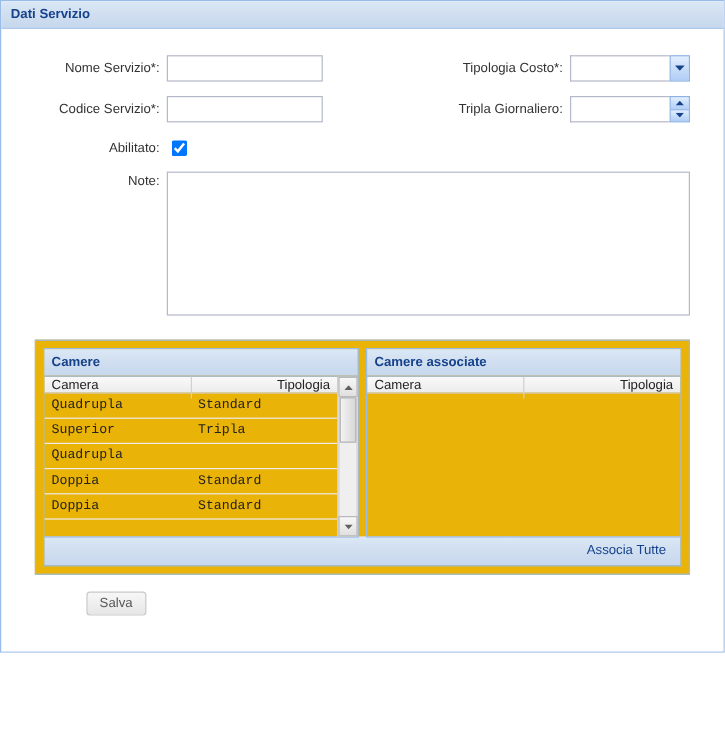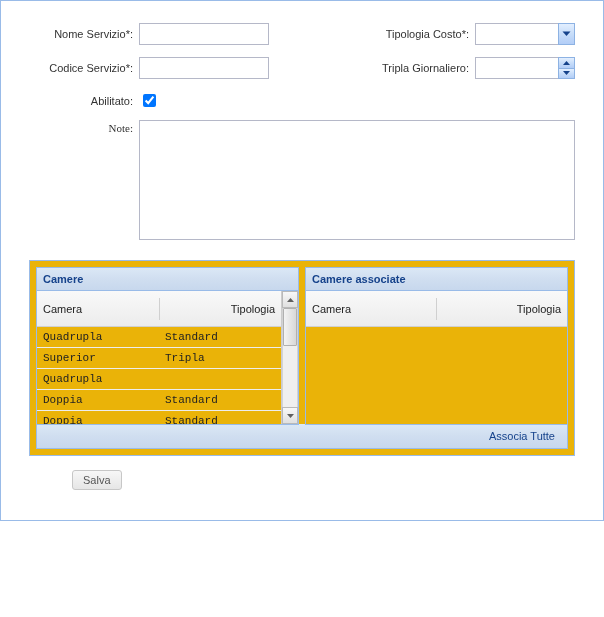--- a/index.html
+++ b/index.html
@@ -96,21 +96,21 @@
       width: 13px;
       height: 13px;
       cursor: pointer;
     }
     .note-row {
       display: grid;
       grid-template-columns: 110px 1fr;
       margin-top: 4px;
       margin-bottom: 20px;
     }
-    .note-row .form-label { padding-top: 2px; font-family: Liberation Serif, serif; }
+    .note-row .form-label { padding-top: 2px; }
     .textarea {
       width: 100%;
       height: 120px;
       border: 1px solid #b5b8c8;
       padding: 4px;
       font-family: inherit;
       font-size: 11px;
       resize: none;
     }
     .tables-panel {
@@ -144,21 +144,21 @@
     .grid-panel.left .grid-body {
       height: 133px;
     }
     .grid-panel.right .grid-body {
       height: 133px;
     }
     .grid-header-row {
       display: flex;
       background: linear-gradient(to bottom, #f9f9f9 0%, #ececec 100%);
       border-bottom: 1px solid #d0d0d0;
-      height: 36px;
+      height: 14px;
       align-items: center;
     }
     .grid-hcell {
       flex: 1;
       padding: 0 6px;
       color: #222;
       border-right: 1px solid #d0d0d0;
       line-height: 22px;
     }
     .grid-hcell:last-child { border-right: none; text-align: right; }
@@ -244,20 +244,21 @@
     }
     .bottom-gap {
       height: 22px;
     }
     .spacer-col {}
   </style>
 </head>
 <body>
 
 <div class="panel">
+  <div class="panel-header">Dati Servizio</div>
   <div class="panel-body">
 
     <div class="form-grid">
       <div class="form-label">Nome Servizio*:</div>
       <input type="text" class="form-text" value="" style="">
       <div class="spacer-col"></div>
       <div class="form-label">Tipologia Costo*:</div>
       <div class="trigger-wrap">
         <input type="text" class="trigger-input" value="" style="">
         <div class="trigger-btn">

